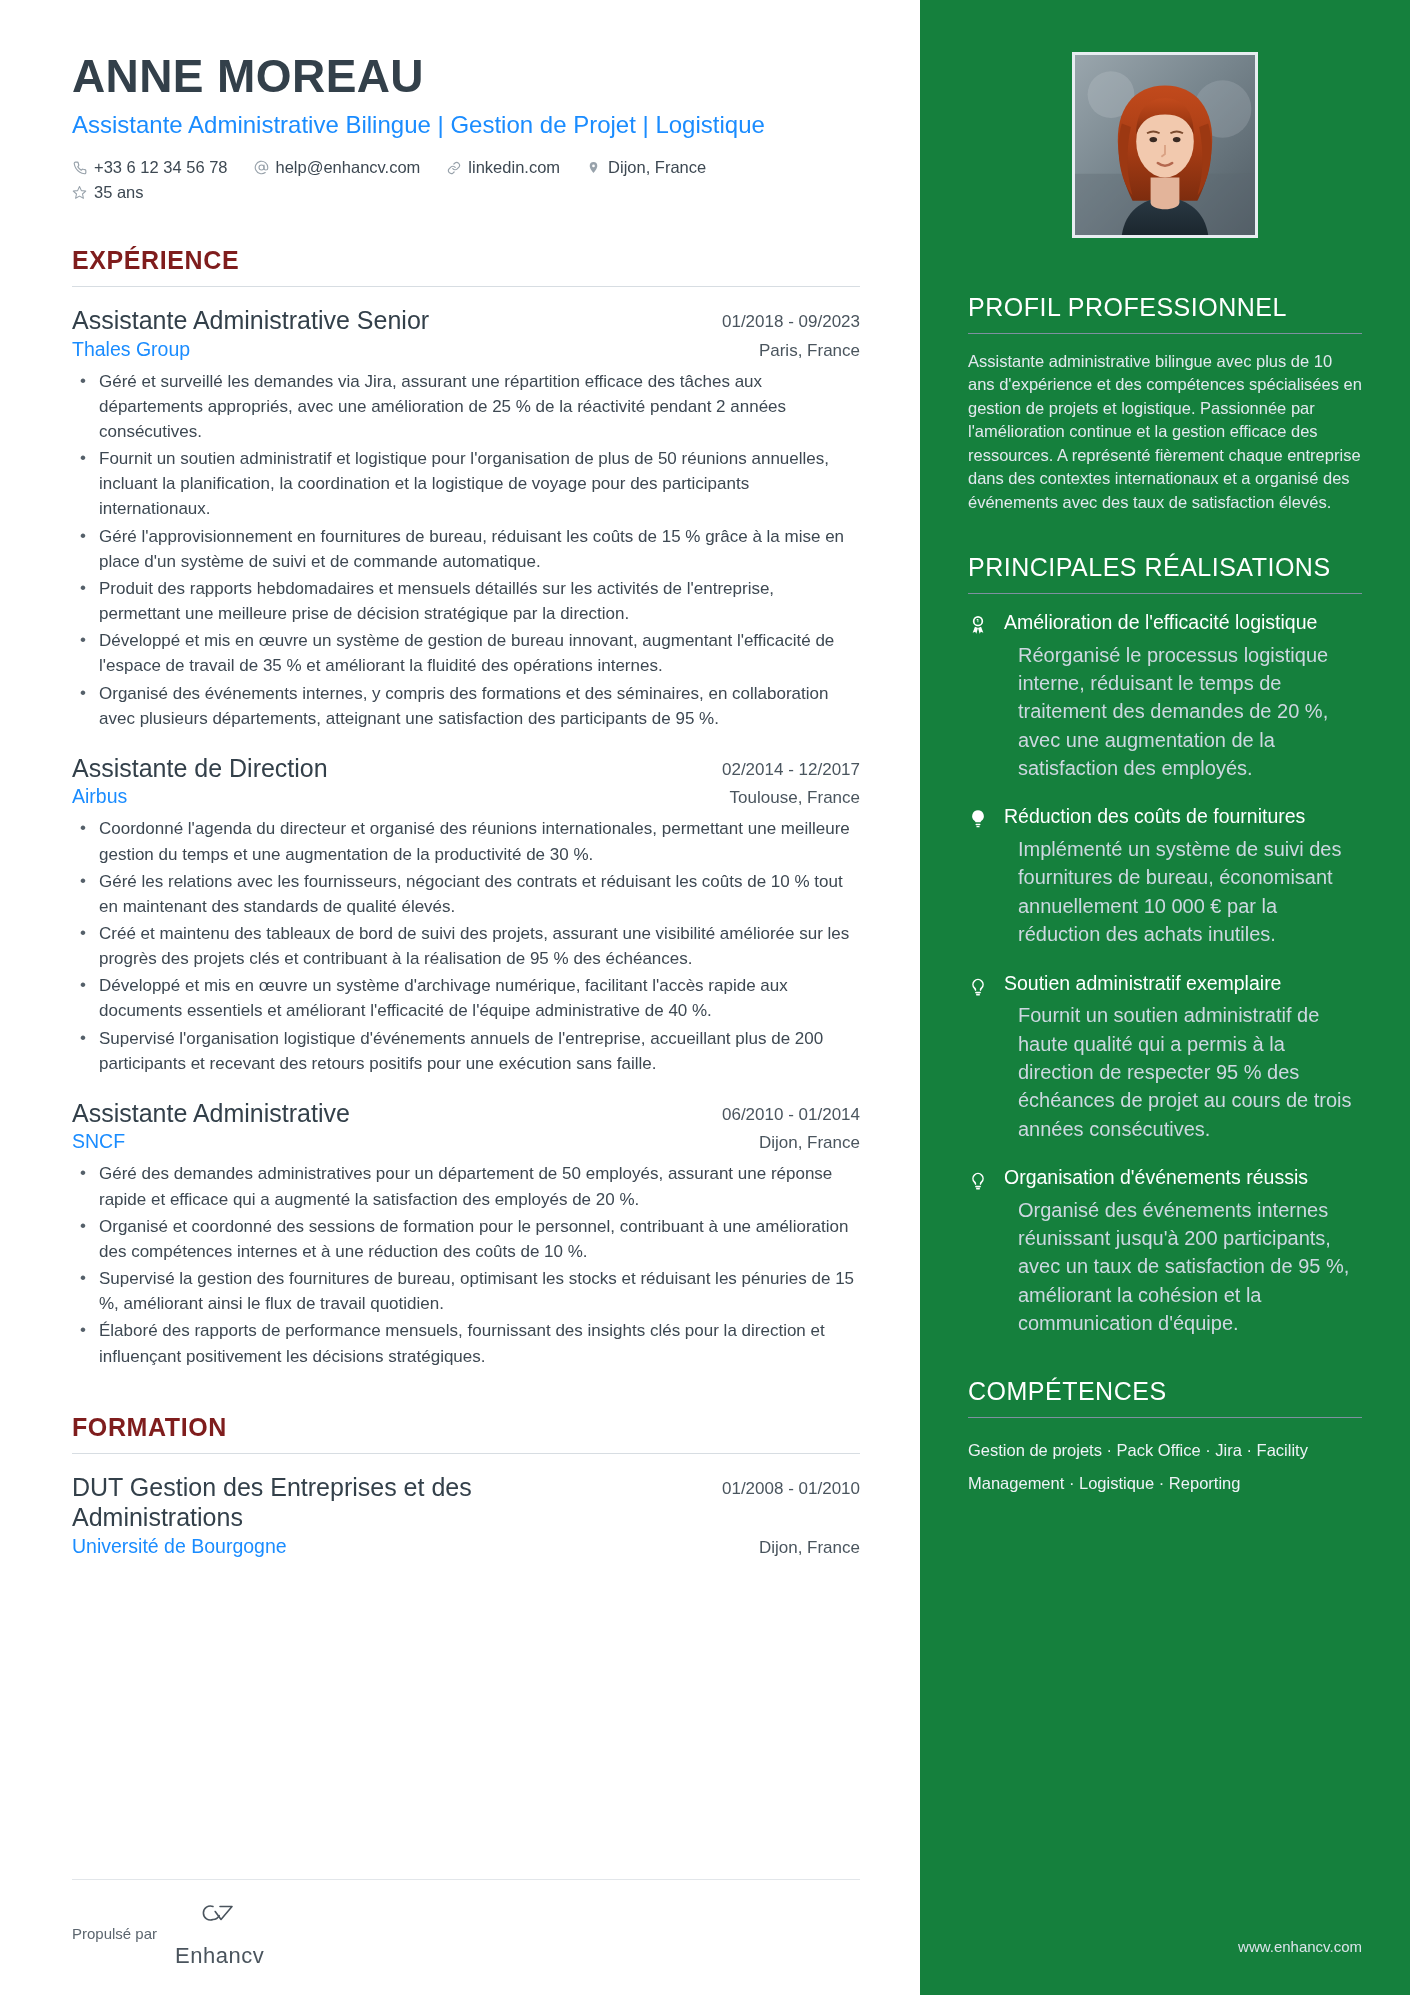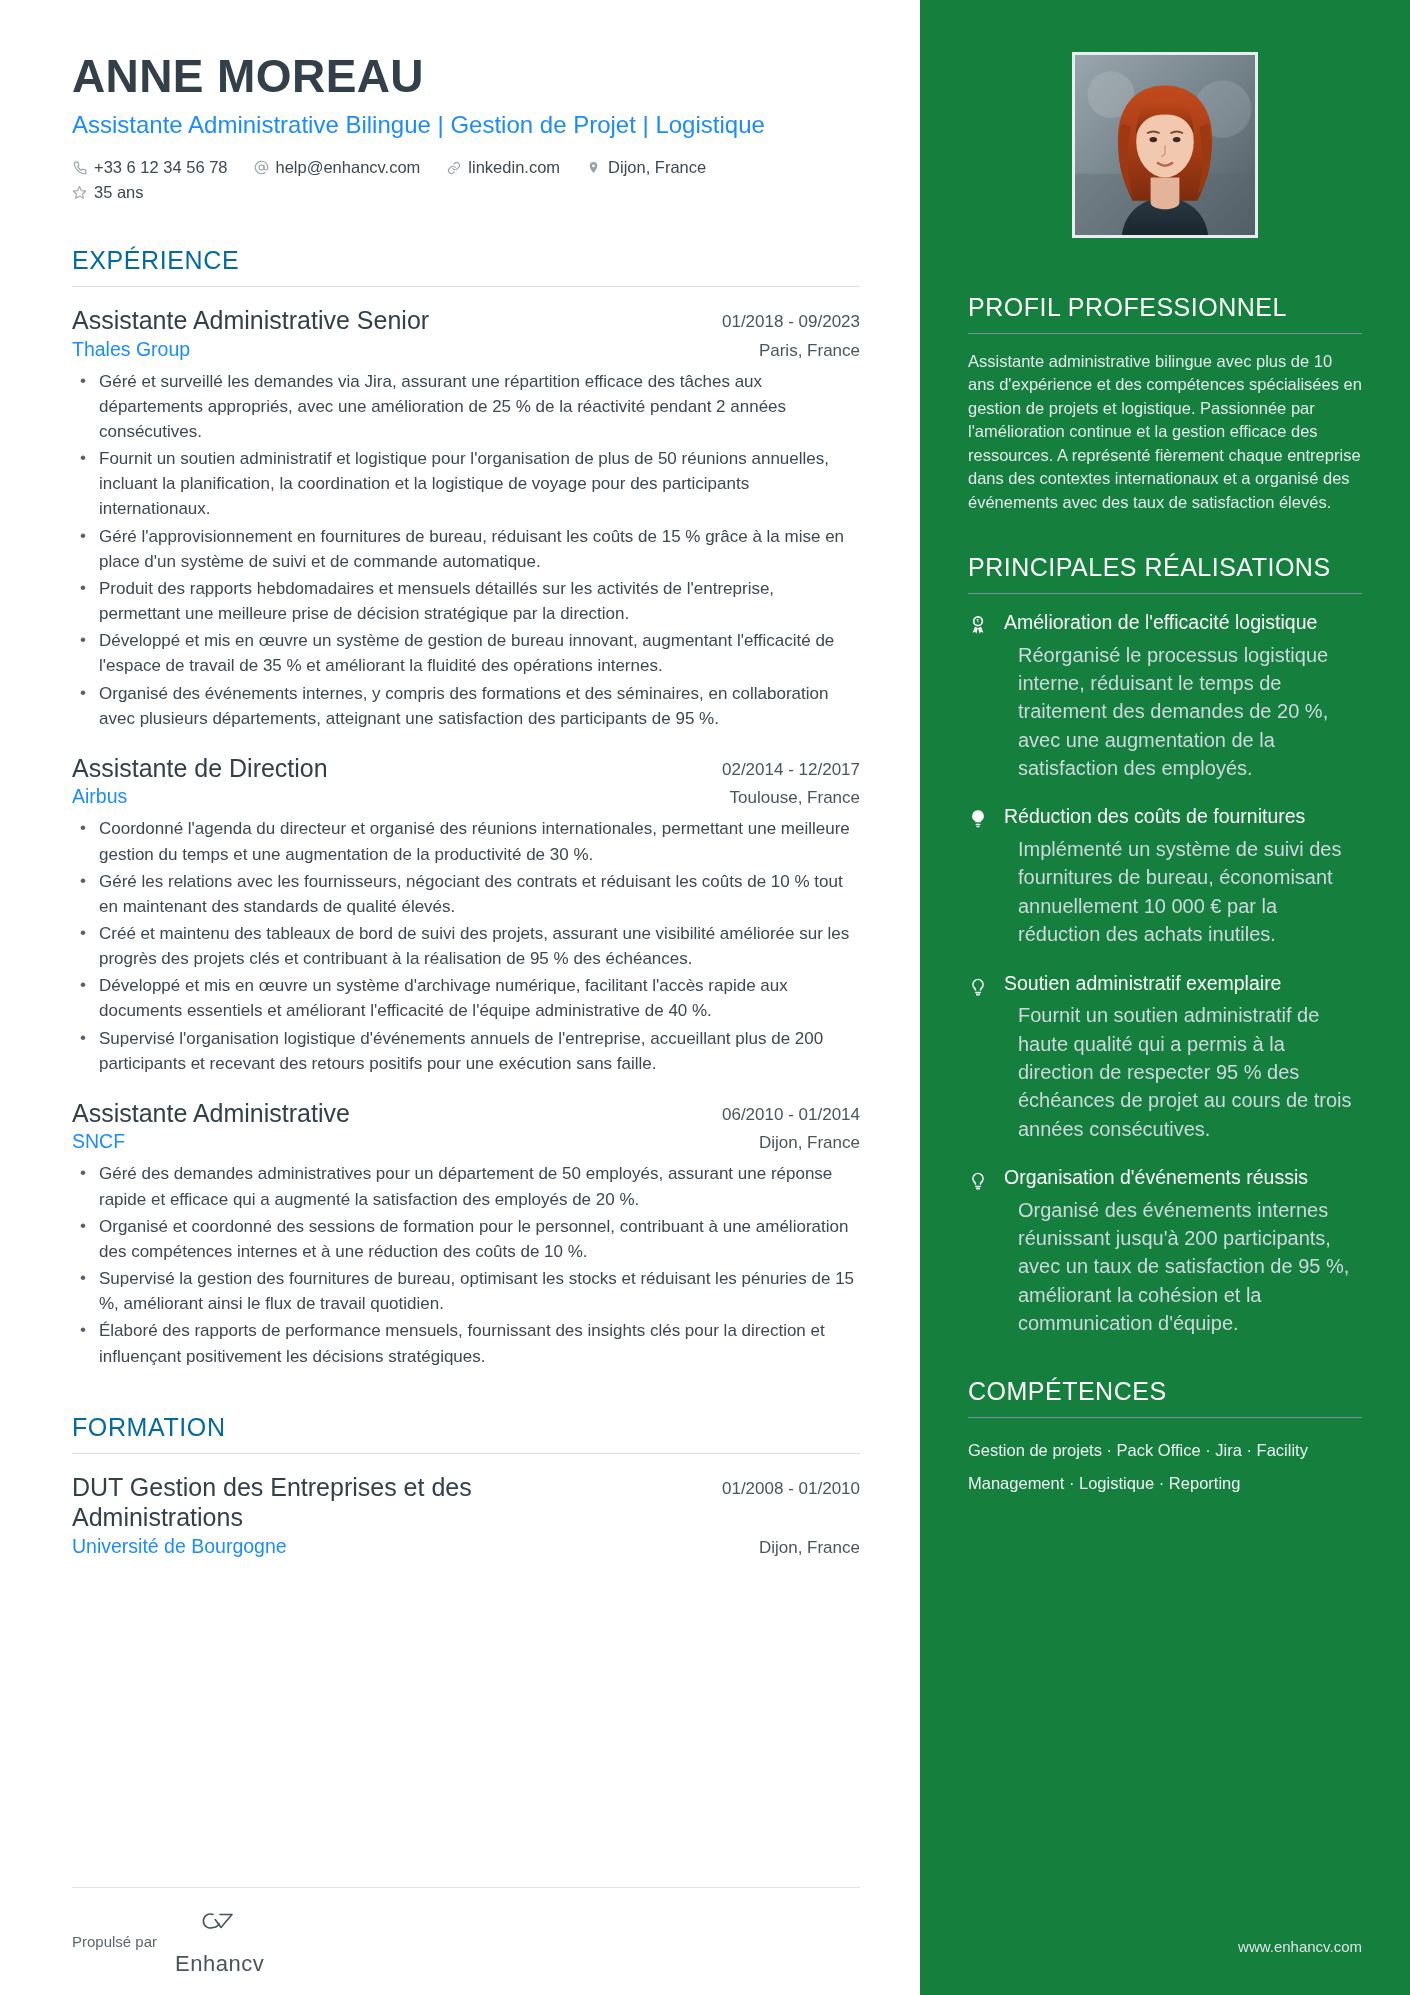--- a/index.html
+++ b/index.html
@@ -63,23 +63,23 @@
     width: 15px; height: 15px;
     display: inline-flex; align-items: center; justify-content: center;
     color: #98a2ab;
     flex: 0 0 15px;
   }
   .contact-item .ci svg { display: block; }
 
   .section { margin-top: 44px; }
   .section-title {
     font-size: 25px;
-    color: #0369a1;
+    color: #7f1d1d;
     letter-spacing: 0.6px;
-    font-weight: 400;
+    font-weight: 700;
     padding-bottom: 11px;
   }
   .section-rule {
     height: 1px;
     background: #d7dde2;
     width: 100%;
     margin-bottom: 18px;
   }
 
   .entry { margin-bottom: 10px; }
@@ -138,21 +138,21 @@
     top: -1px;
     color: #55606a;
     font-size: 17px;
   }
 
   
   .footer {
     position: absolute;
     left: 72px;
     right: 60px;
-    bottom: 0;
+    bottom: 8px;
     height: 108px;
     border-top: 1px solid #e2e6ea;
     display: flex;
     align-items: center;
     gap: 18px;
   }
   .footer-text {
     font-size: 15px;
     color: #5c666f;
   }

